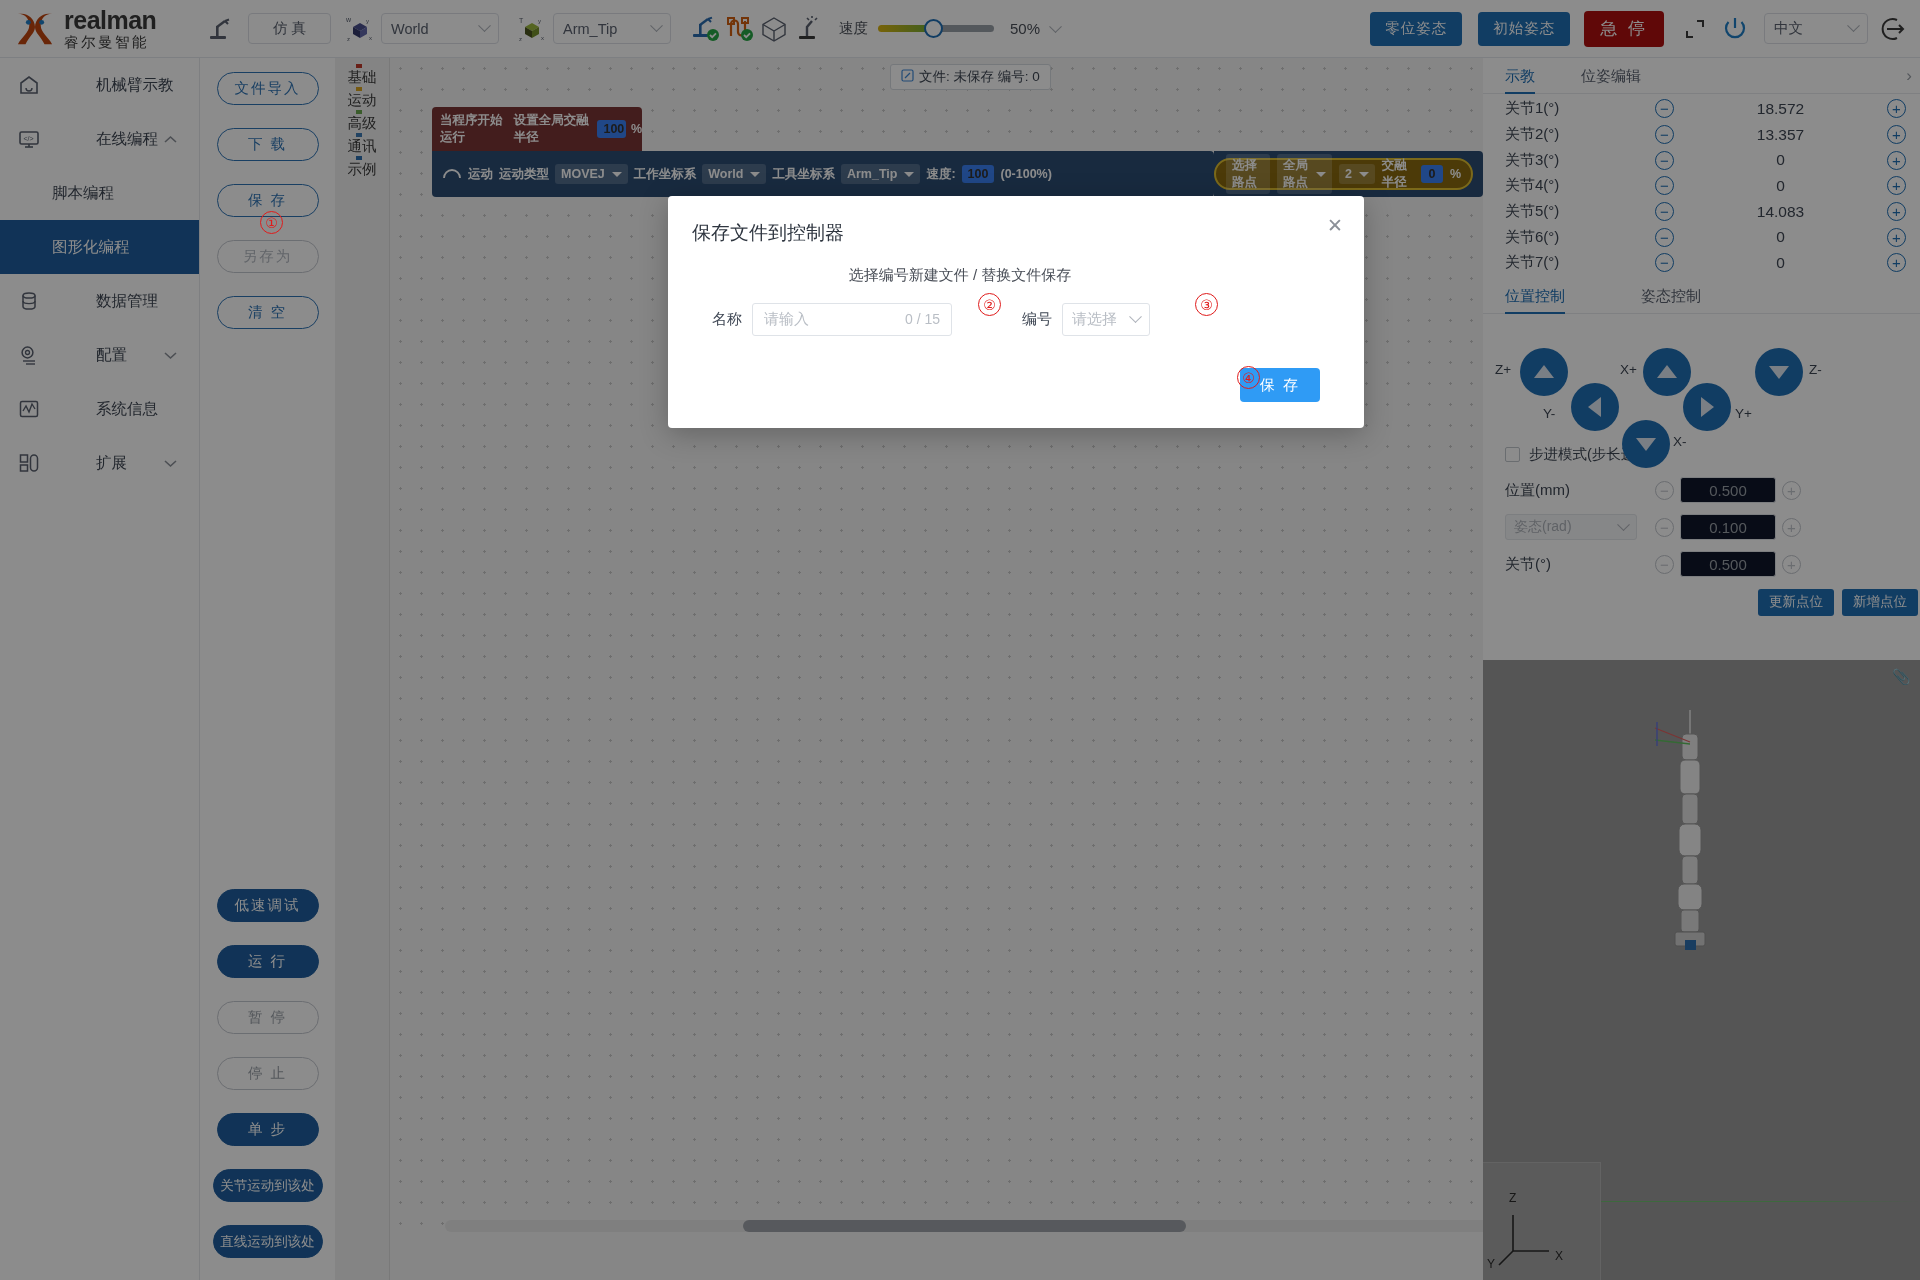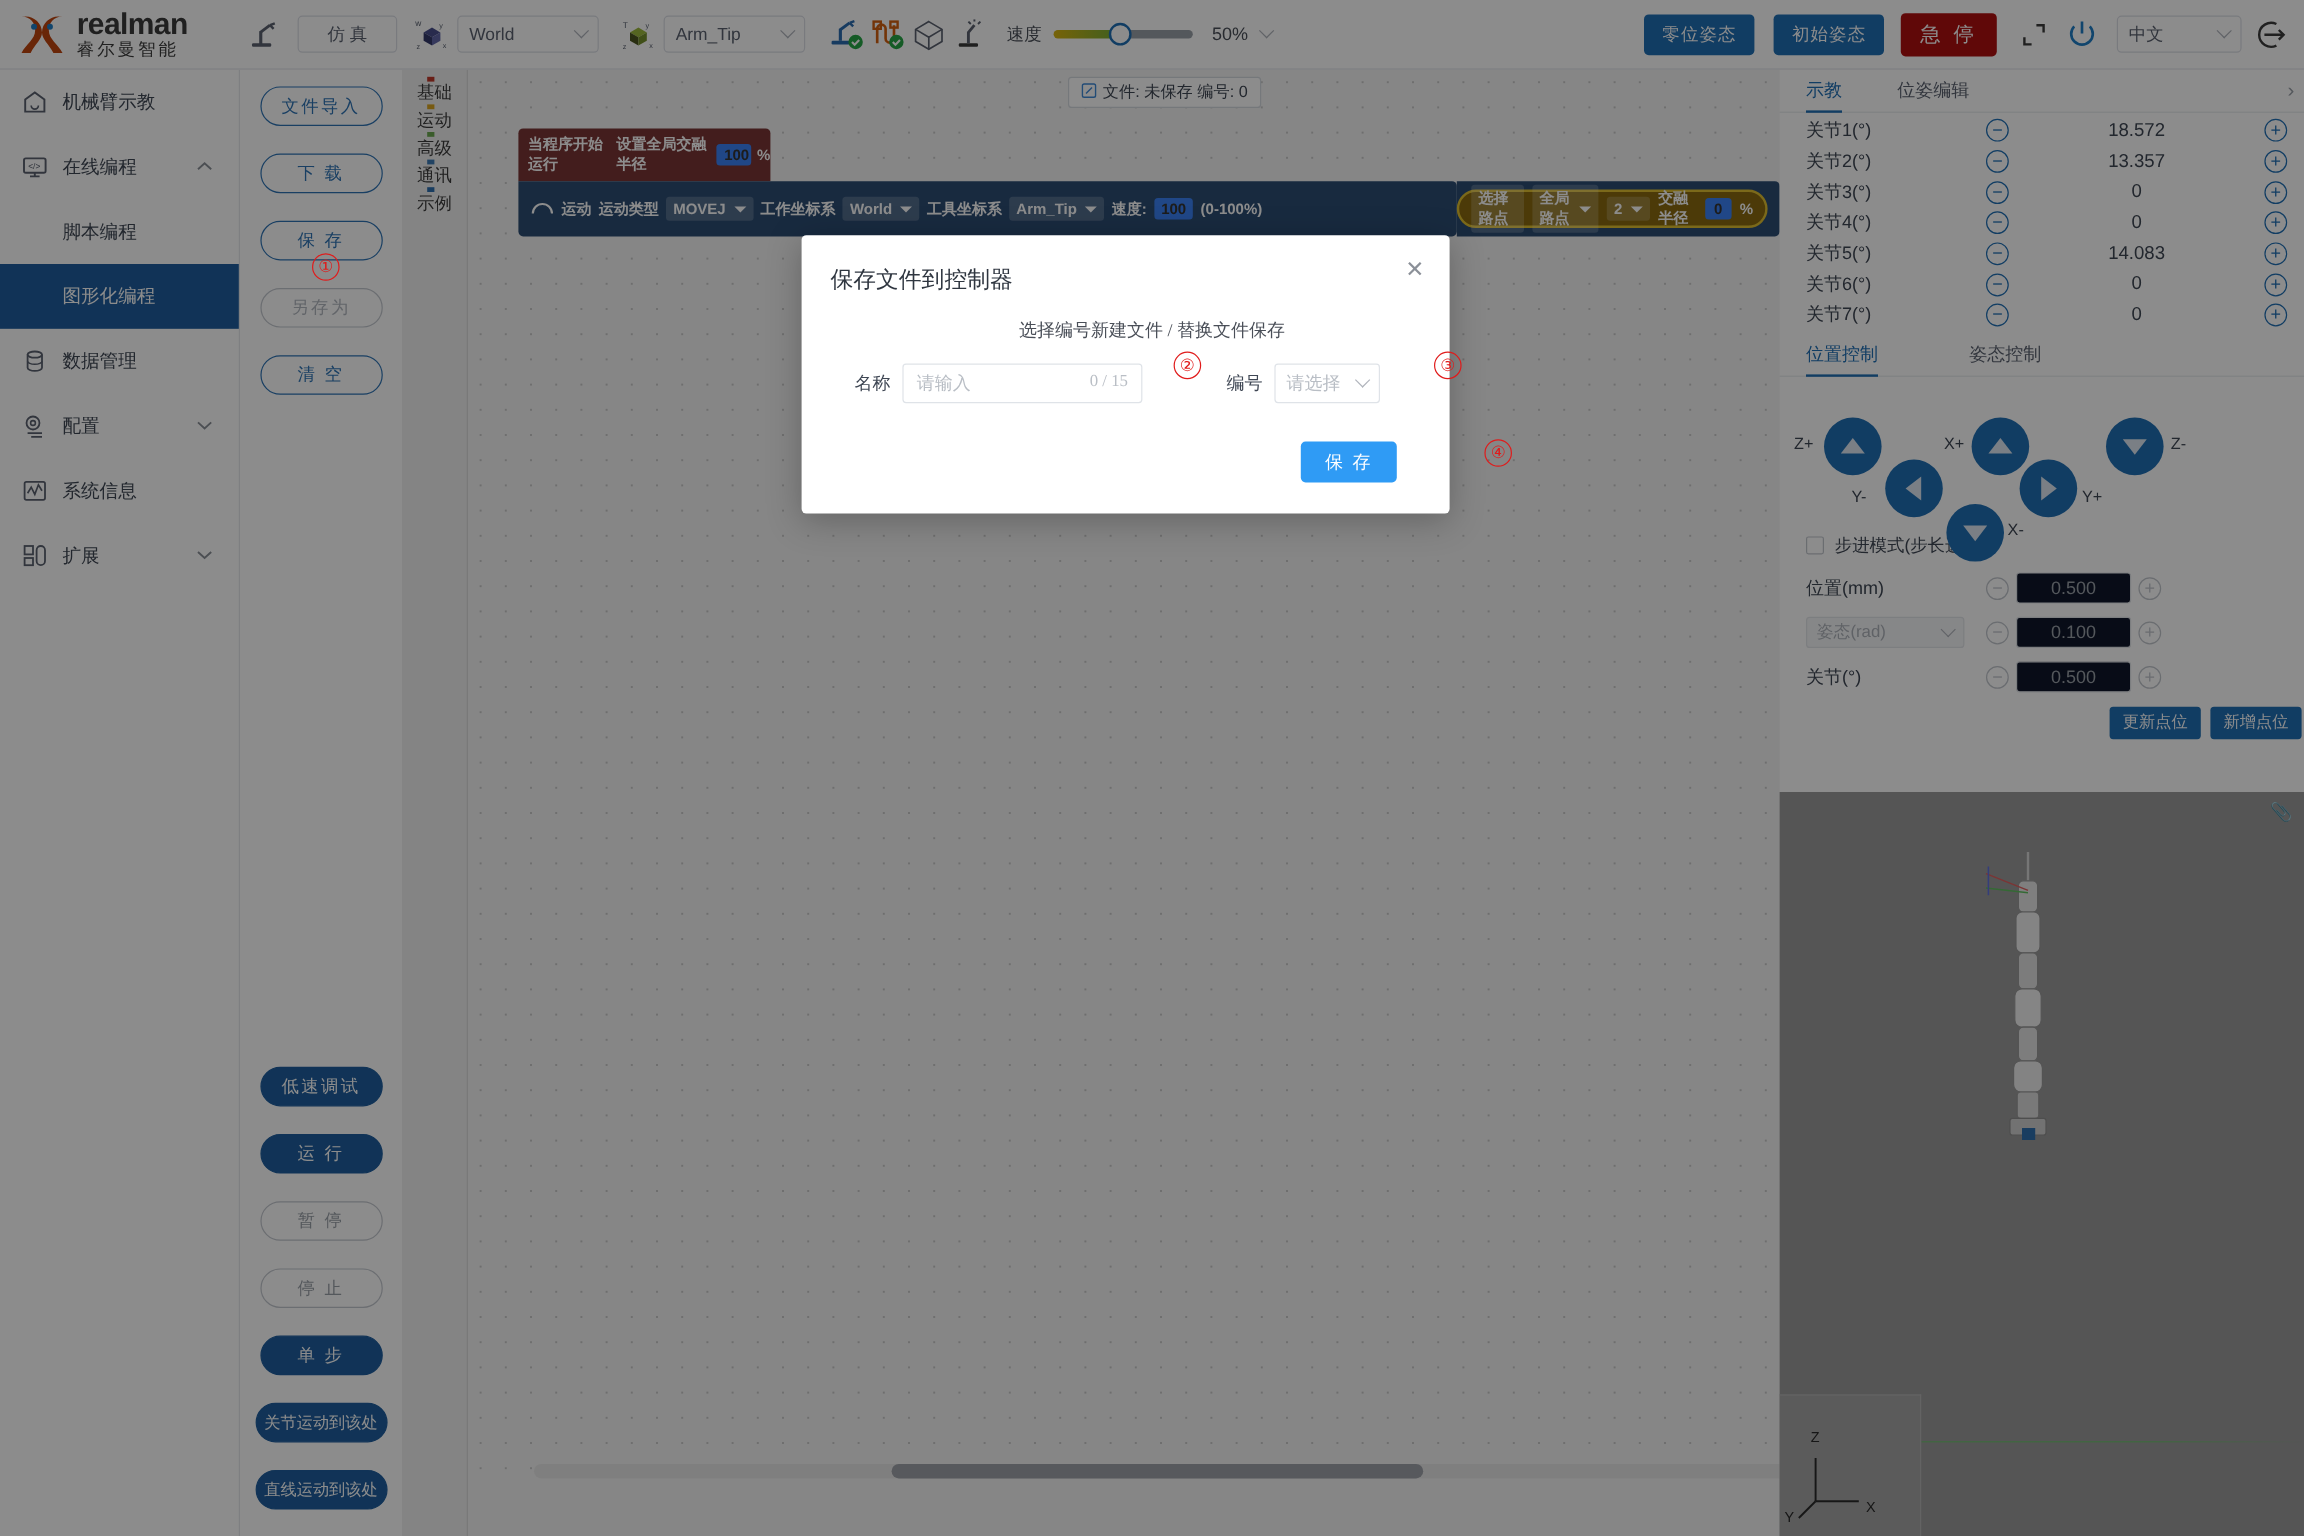--- a/index.html
+++ b/index.html
@@ -70,21 +70,21 @@
     font-size: 14.5px; color: #5b6270;
   }
 
   
   #sidebar {
     position: absolute; top: 58px; left: 0; width: 200px; height: 1222px;
     background: #fff; border-right: 1px solid #e6e8eb; z-index: 9;
   }
   .nav-item {
     height: 54px; display: flex; align-items: center; padding-left: 18px;
-    font-size: 15.5px; color: #3f4754; position: relative;
+    font-size: 15.5px; color: #3f4754; position: relative; gap: 44px;
   }
   .nav-item .ni-icon { width: 22px; height: 22px; flex: none; margin-right: 12px; }
   .nav-item .ni-arrow { position: absolute; right: 22px; }
   .sub-item {
     height: 54px; display: flex; align-items: center; padding-left: 52px;
     font-size: 15.5px; color: #3f4754;
   }
   .sub-item.active { background: #1f5e9e; color: #fff; }
 
   
@@ -230,24 +230,23 @@
     position: absolute; left: 0; bottom: 0; width: 118px; height: 118px;
     background: #a6a6a6; border-top: 1px solid #b5b5b5; border-right: 1px solid #b5b5b5;
   }
   .ax-lbl { position: absolute; font-size: 12px; color: #2a2a2a; }
   #vp-robot { position: absolute; left: 152px; top: 40px; width: 110px; height: 260px; }
   #vp-floor { position: absolute; left: 0; bottom: 78px; width: 437px; height: 1px;
               background: linear-gradient(90deg, transparent, #6fbf6f 30%, #6fbf6f 70%, transparent); }
 
   
   #modal {
-    position: absolute; top: 196px; left: 668px; width: 540px; height: 232px;
+    position: absolute; top: 196px; left: 668px; width: 696px; height: 232px;
     background: #fff; border-radius: 4px; z-index: 600;
     box-shadow: 0 6px 28px rgba(0,0,0,0.25);
-    font-family: Liberation Serif, serif;
   }
   #modal-title { position: absolute; top: 24px; left: 24px; font-size: 19px; color: #2f3640; }
   #modal-close { position: absolute; top: 16px; right: 16px; width: 26px; height: 26px;
                  display: flex; align-items: center; justify-content: center;
                  font-size: 19px; color: #8b9098; }
   #modal-sub { position: absolute; top: 70px; left: 0; width: 584px; text-align: center;
                font-size: 15px; color: #4a4f58; }
   #modal-form { position: absolute; top: 100px; left: 0; width: 584px; height: 46px;
                 display: flex; align-items: center; }
   .f-label { font-size: 15px; color: #3f4754; }

